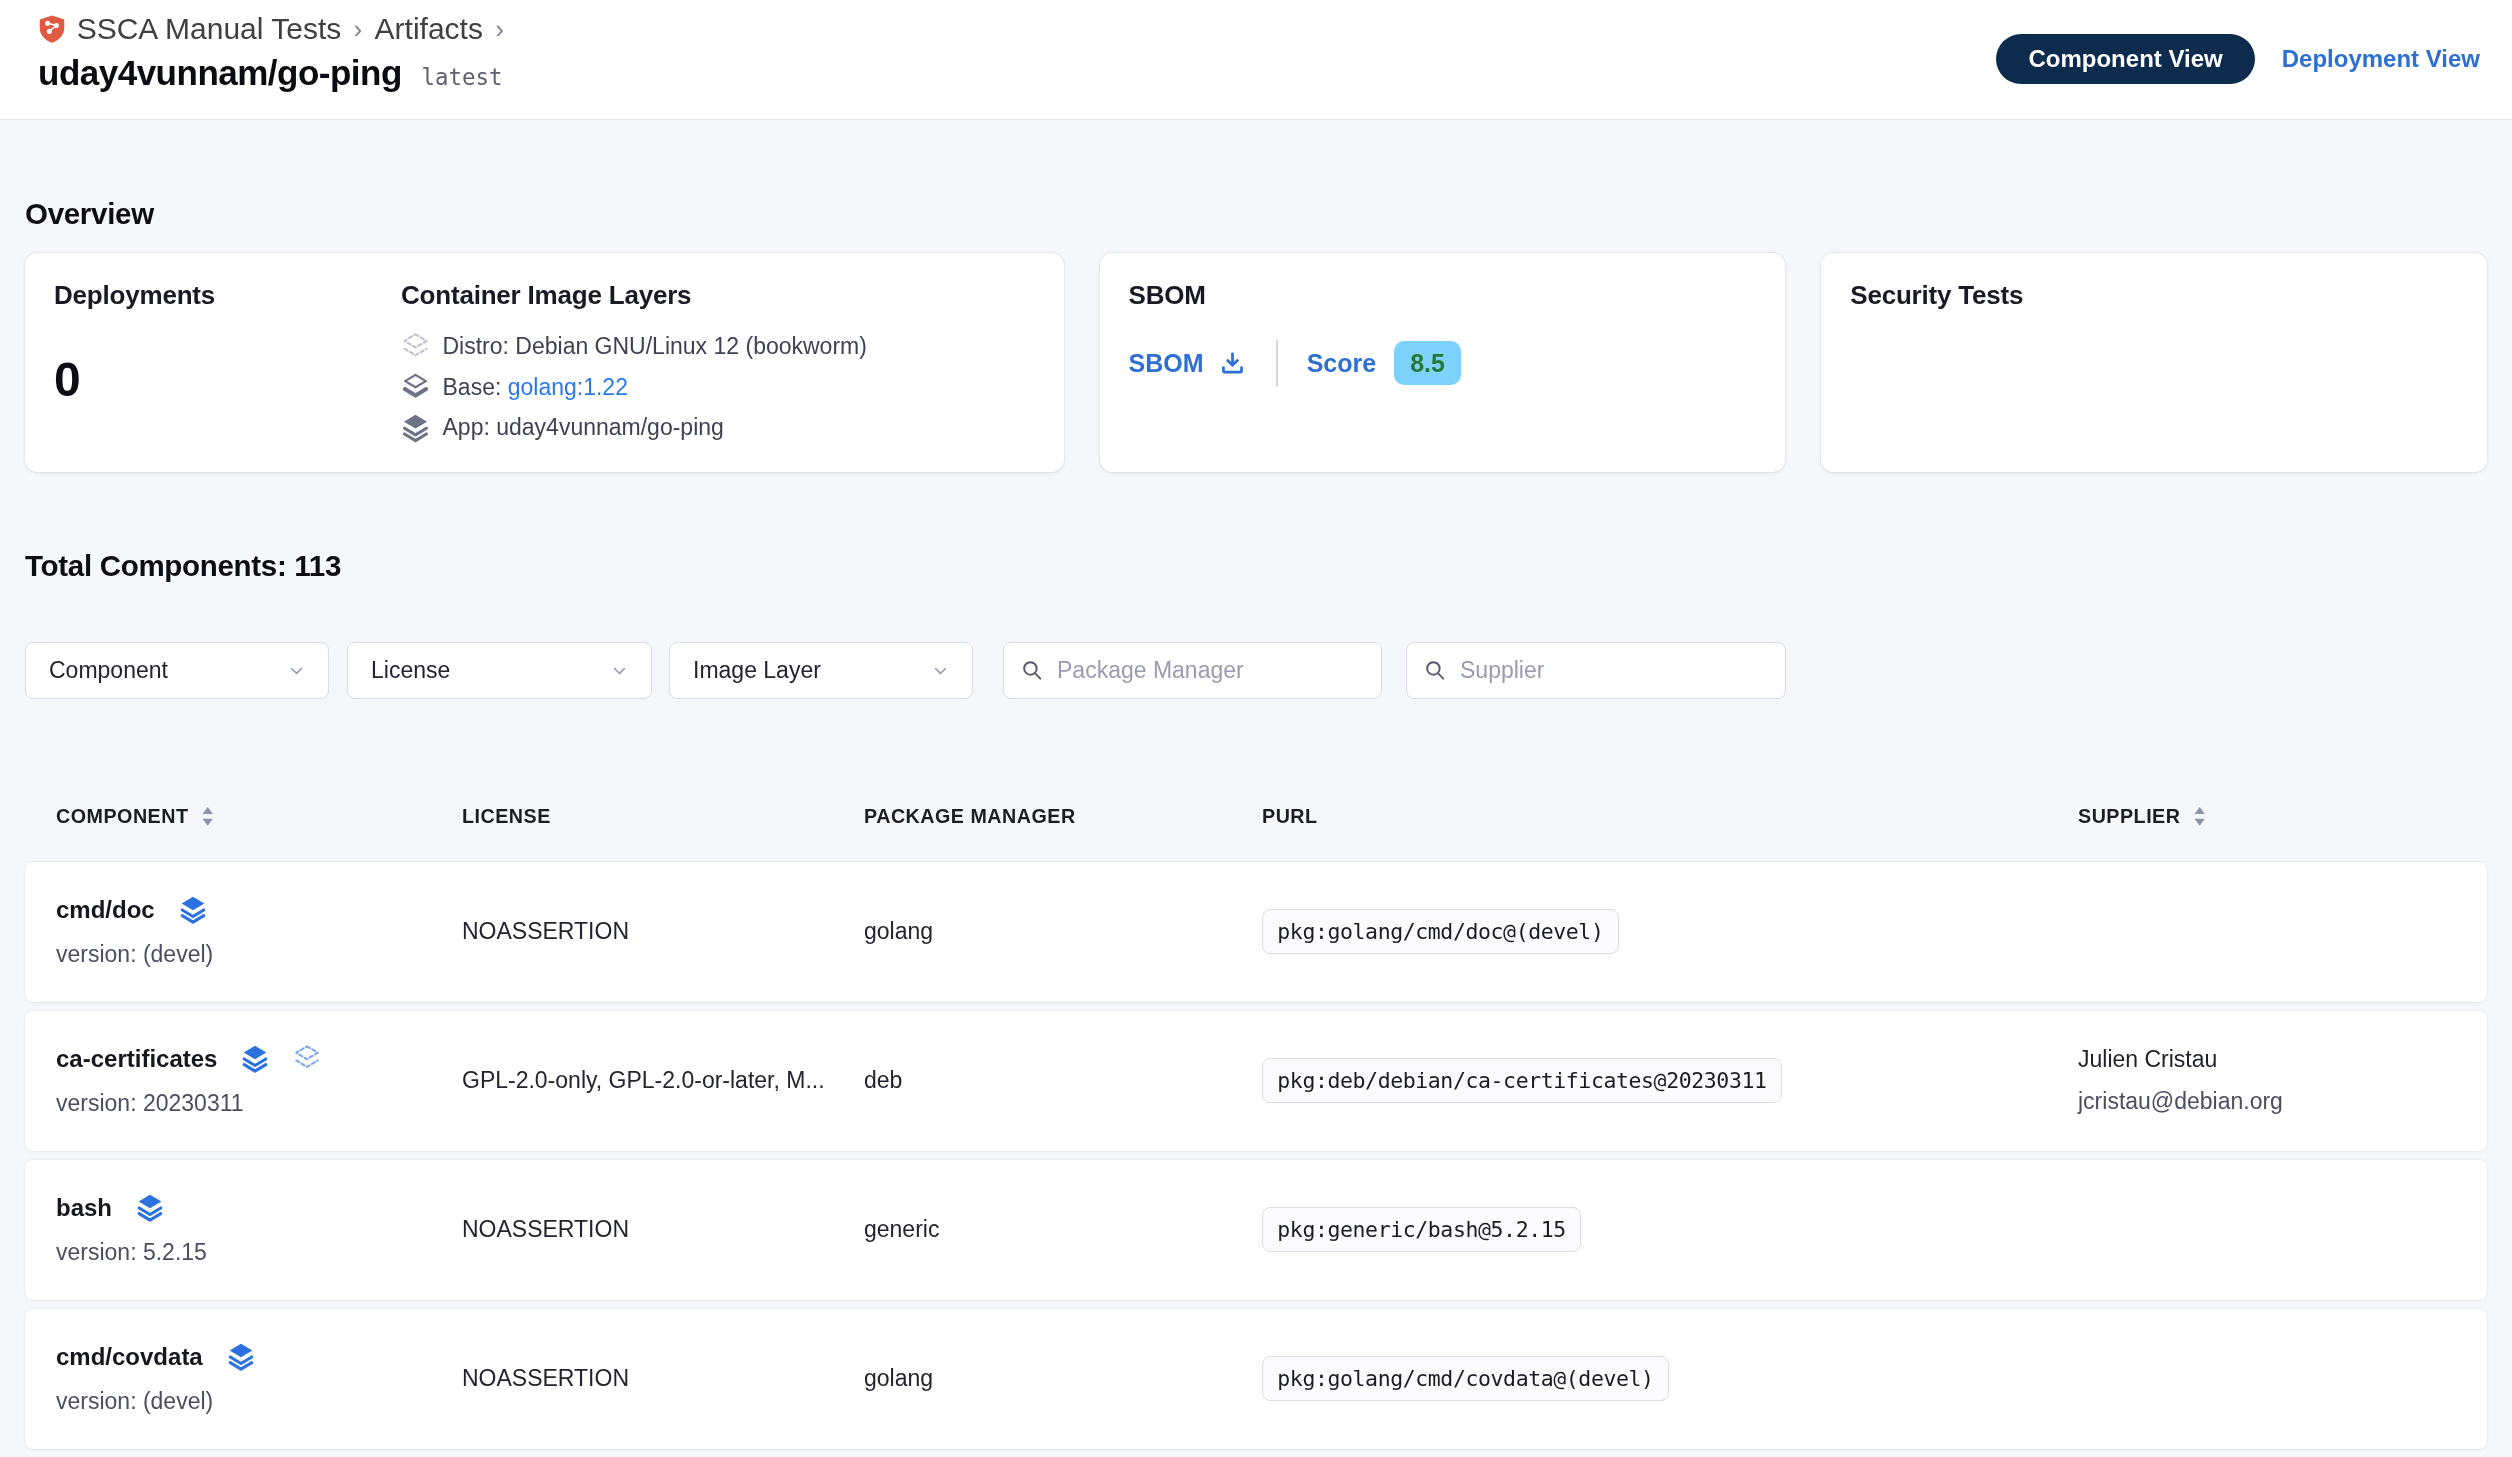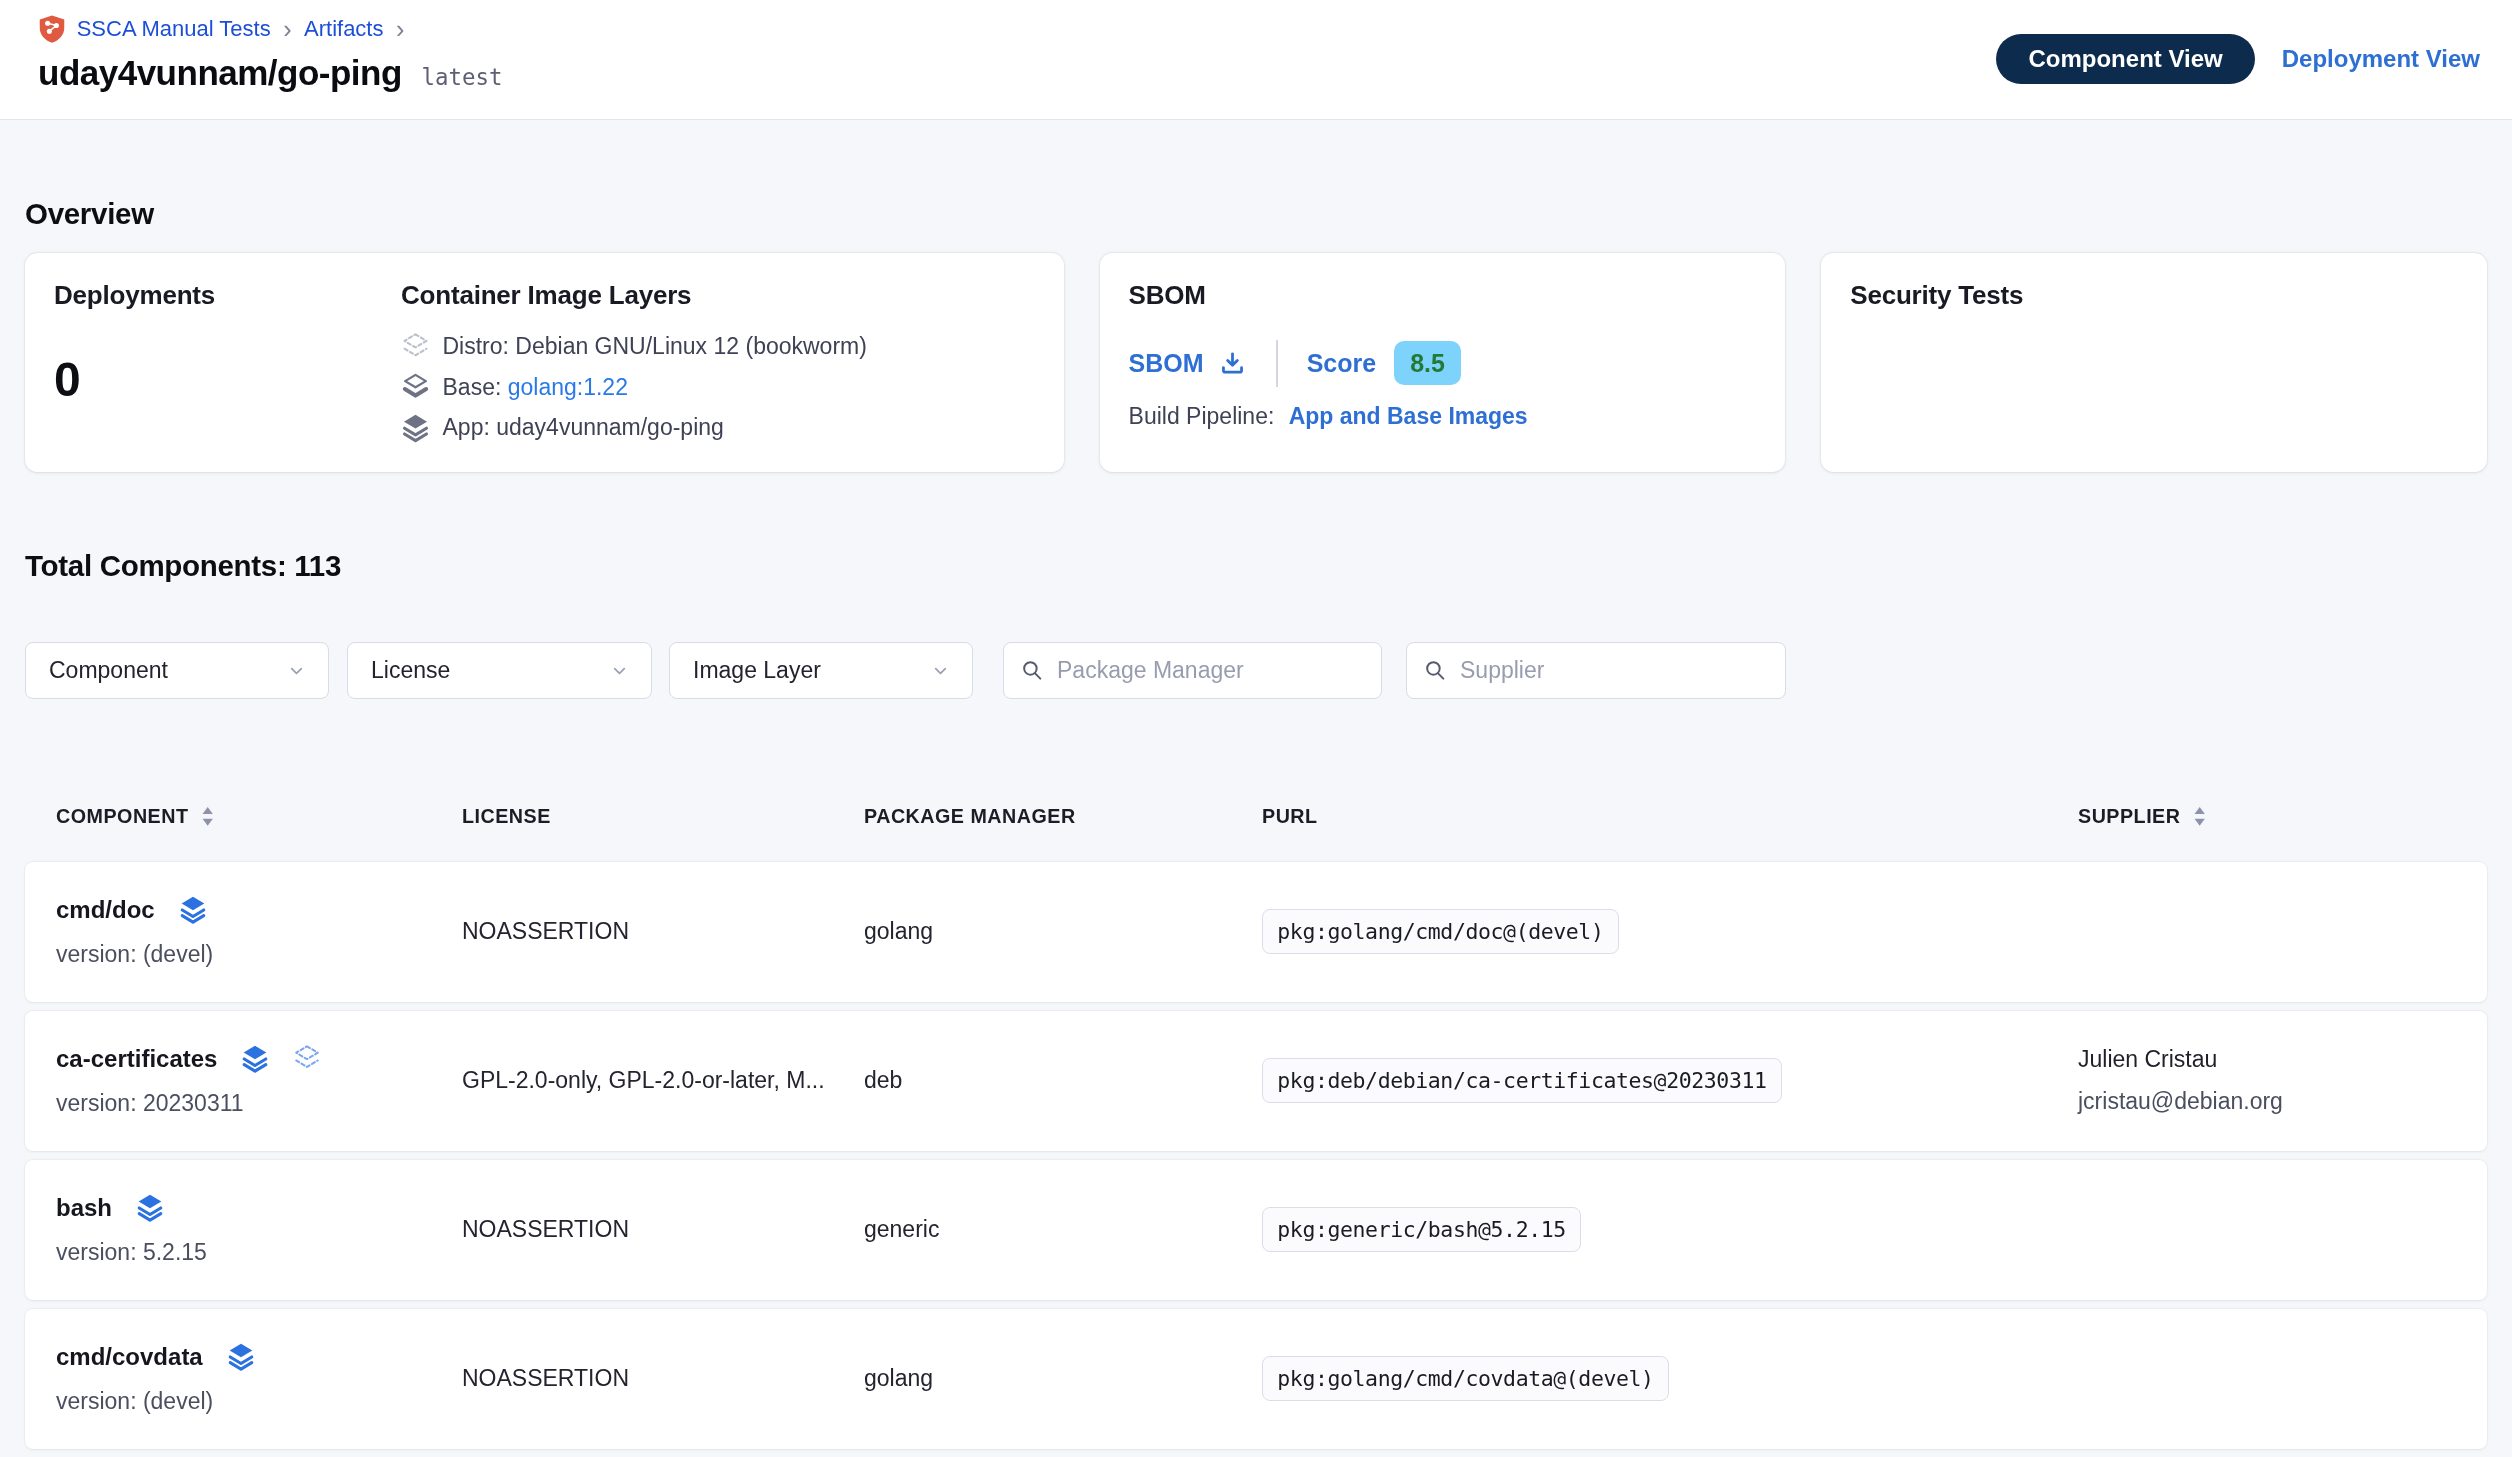--- a/index.html
+++ b/index.html
@@ -14,21 +14,21 @@
 
   
   .topbar {
     position: relative;
     height: 120px;
     background: #ffffff;
     border-bottom: 1.8px solid #e2e3eb;
     padding: 14.3px 30px 0 38px;
   }
   .breadcrumb { display: flex; align-items: center; gap: 10.7px; height: 30px; }
-  .crumb-link { color: #1d4ed8; font-size: 22px; }
+  .crumb-link { color: #404040; font-size: 30px; }
   .crumb-sep  { color: #7e8196; font-size: 25px; line-height: 1; padding: 0 1.8px; }
   .title-row { display: flex; align-items: baseline; gap: 19.7px; margin-top: 9px; }
   .page-title {
     font-size: 35px; font-weight: 700; color: #0b0c11; letter-spacing: -0.5px;
   }
   .artifact-tag {
     font-family: "DejaVu Sans Mono", monospace;
     font-size: 22.4px; color: #5d5f72;
   }
   .topbar-right {
@@ -224,24 +224,20 @@
               <path d="M12 4 v9"></path>
               <path d="M8 9.5 L12 13.5 L16 9.5"></path>
               <path d="M4.5 15.5 v2.2 a1.4 1.4 0 0 0 1.4 1.4 h12.2 a1.4 1.4 0 0 0 1.4 -1.4 v-2.2"></path>
             </svg>
           </span>
         </a>
         <span class="v-divider"></span>
         <span class="score-label">Score</span>
         <span class="score-badge">8.5</span>
       </div>
-      <div class="bp-row">
-        <span class="bp-label">Build Pipeline:</span>
-        <a class="bp-link">App and Base Images</a>
-      </div>
     </section>
 
     <section class="card card-security">
       <h3>Security Tests</h3>
     </section>
   </div>
 
   <h2 class="section-heading" id="total-heading">Total Components: 113</h2>
 
   <div class="filters">

